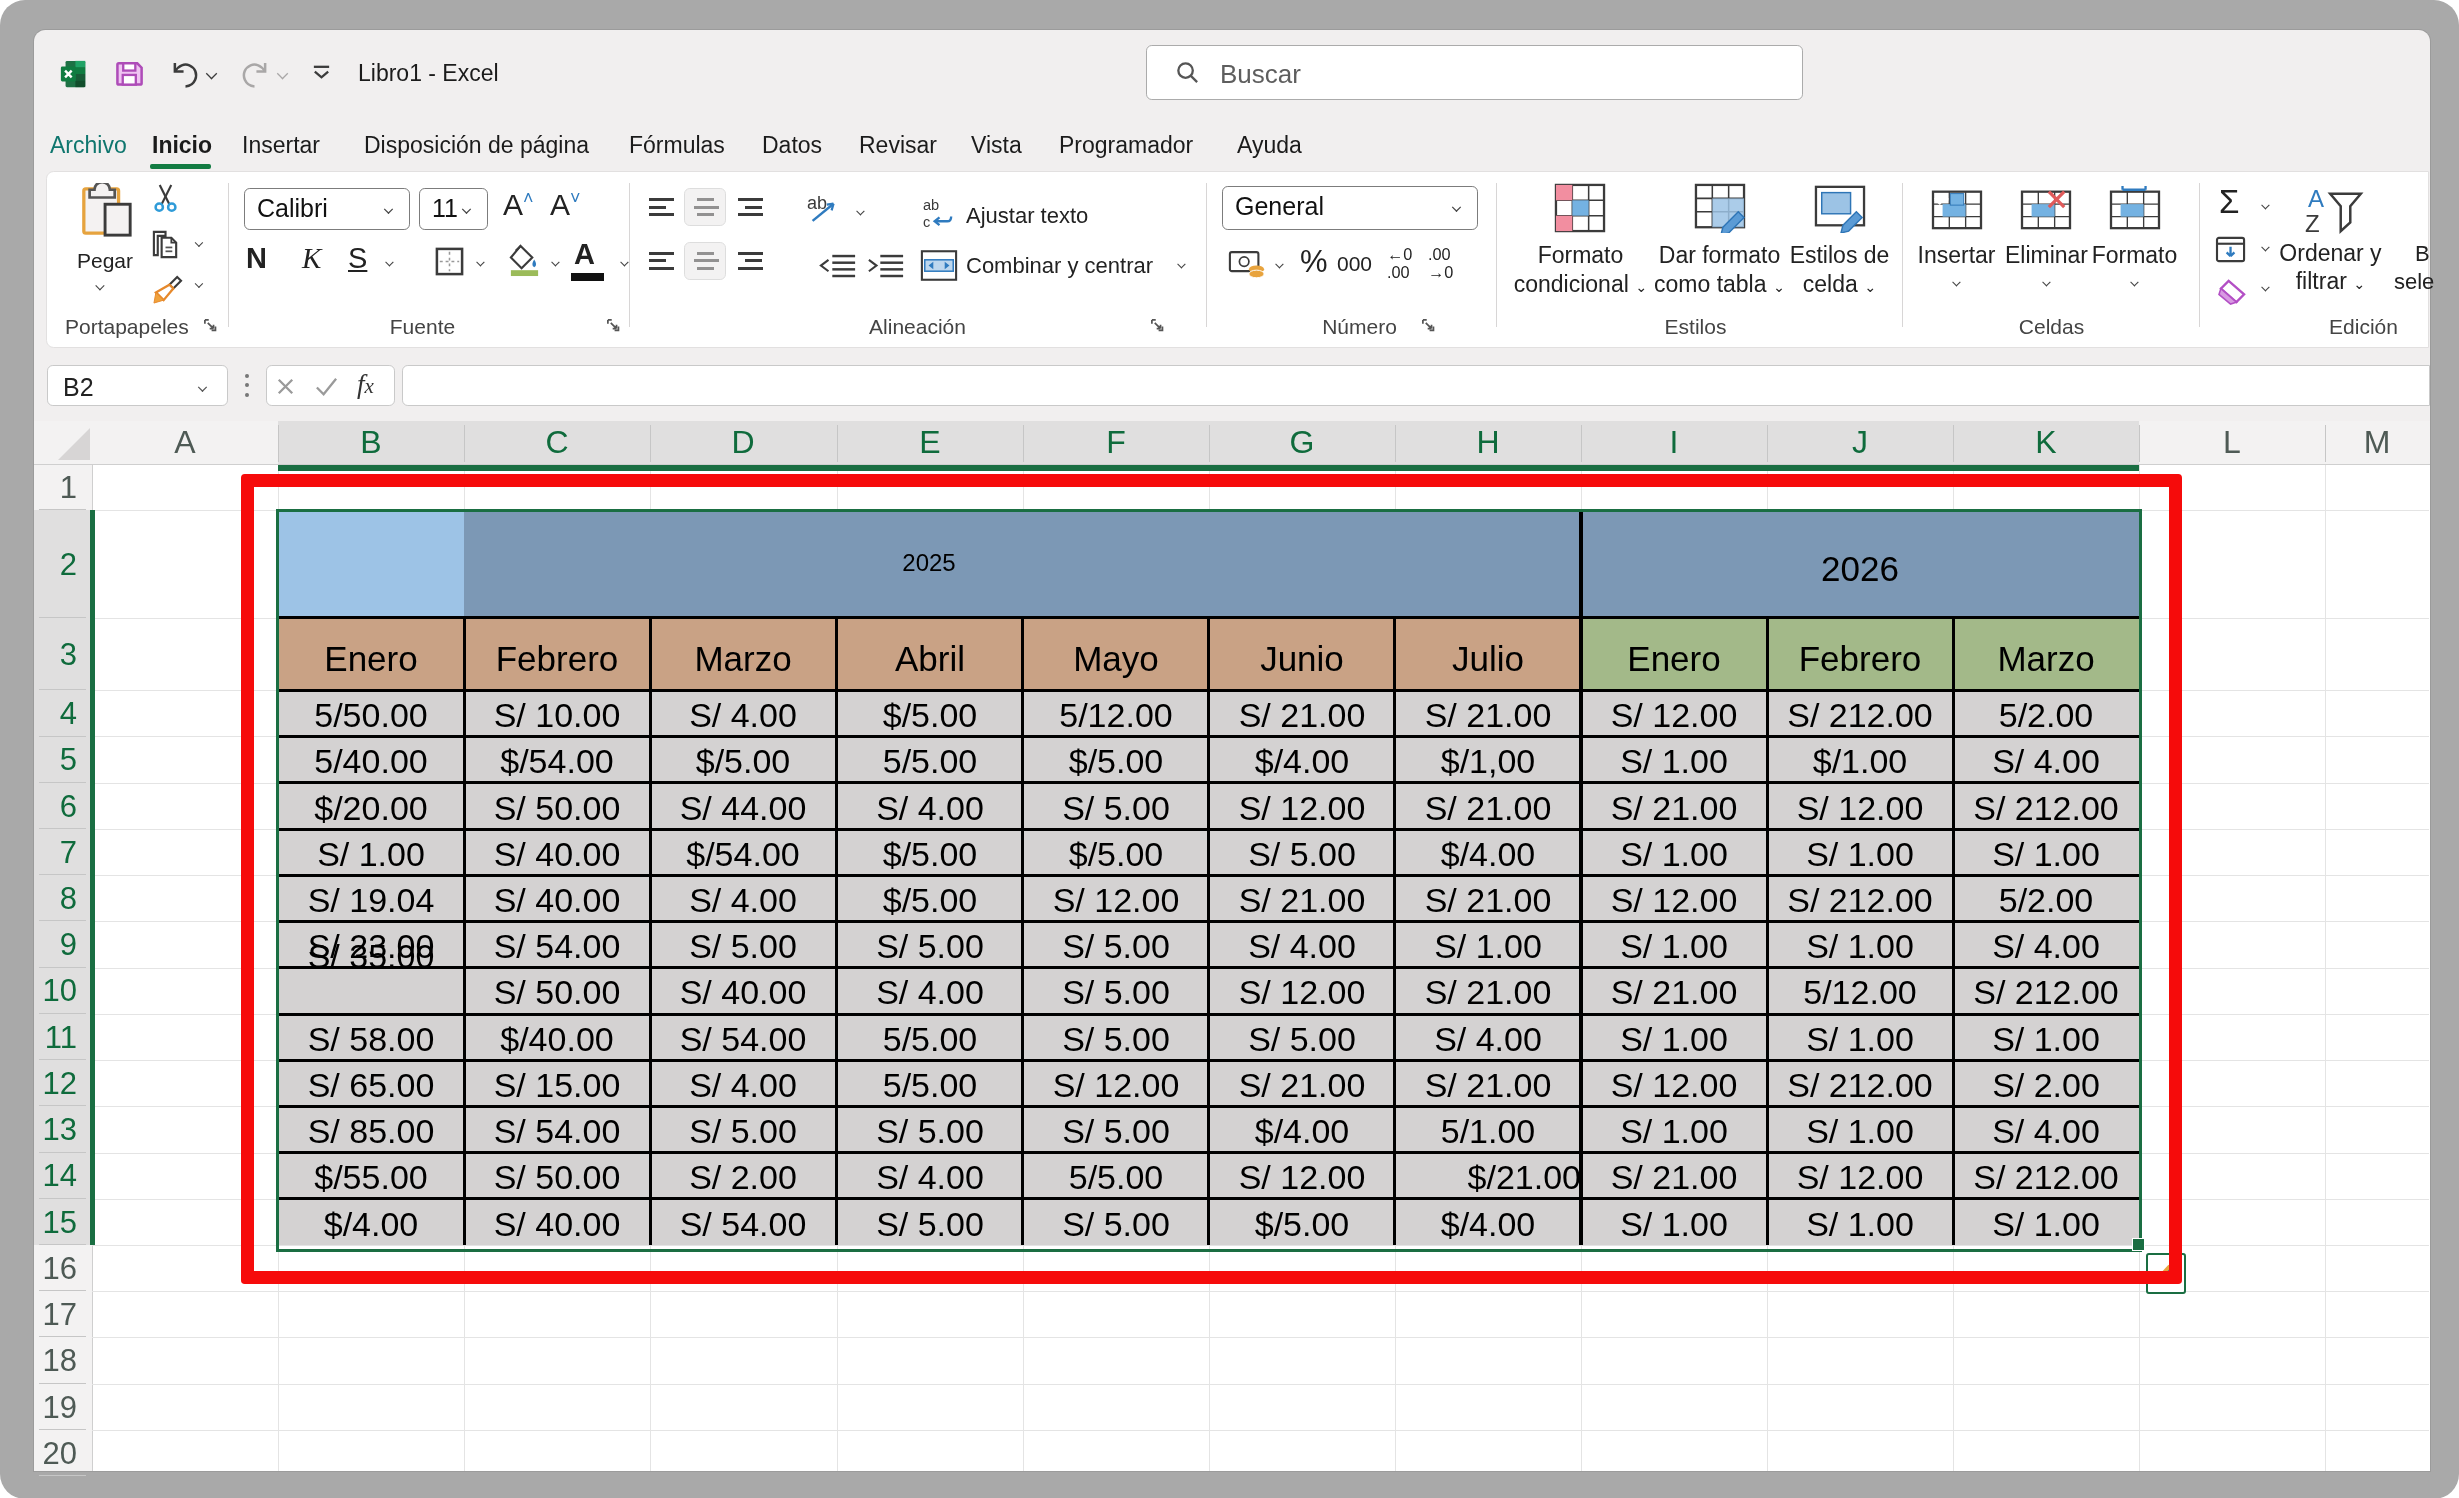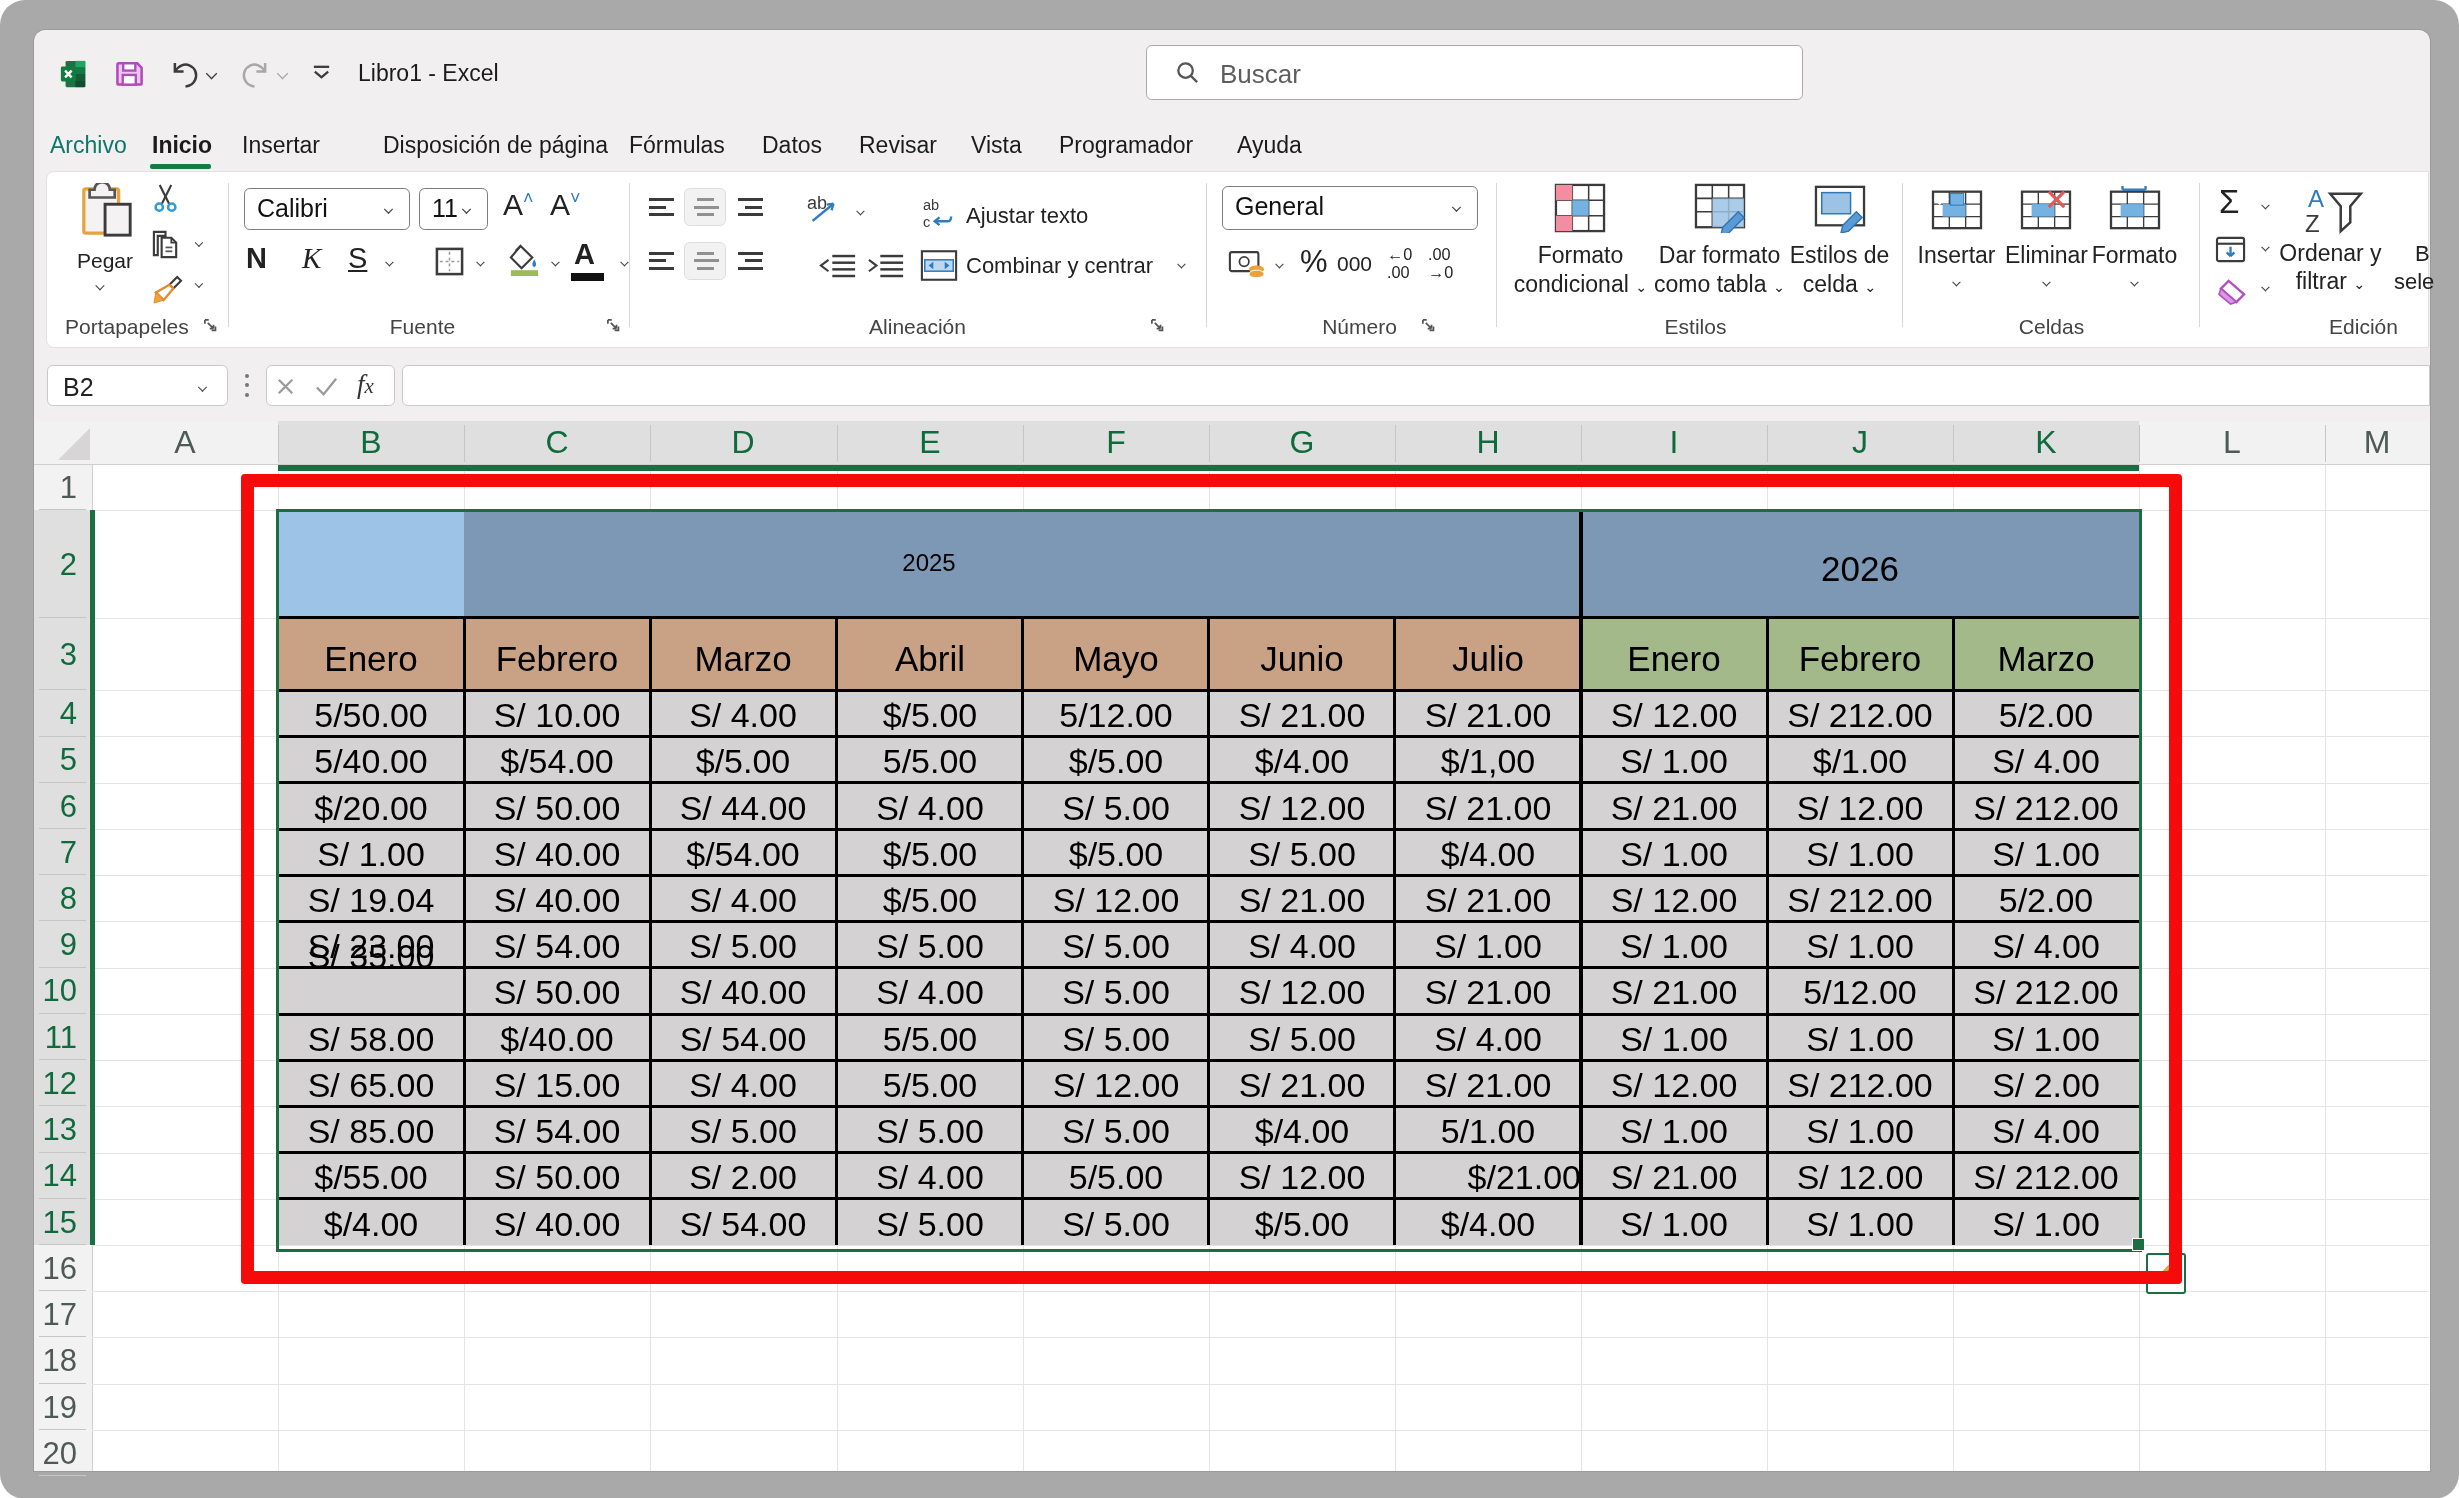--- a/index.html
+++ b/index.html
@@ -38,21 +38,21 @@
 <div style="left:358px;top:60px;width:480px;height:35px;font-size:23px;color:#1b1b1b">Libro1 - Excel</div>
 <div style="left:1146px;top:45px;width:657px;height:55px;background:#fff;border:1px solid #ababab;border-radius:5.8px"></div>
 <svg style="left:1174px;top:59px" width="27" height="27" viewBox="0 0 28 28">
 <circle cx="12" cy="12" r="7.5" fill="none" stroke="#555" stroke-width="2.4"></circle>
 <line x1="17.5" y1="17.5" x2="24" y2="24" stroke="#555" stroke-width="2.4"></line>
 </svg>
 <div style="left:1220px;top:59px;font-size:26px;color:#5e5e5e">Buscar</div>
 <div style="left:50px;top:132px;height:29px;font-size:23px;color:#0f766e;white-space:nowrap">Archivo</div>
 <div style="left:152px;top:132px;height:29px;font-size:23px;font-weight:bold;color:#1b1b1b;white-space:nowrap">Inicio</div>
 <div style="left:242px;top:132px;height:29px;font-size:23px;color:#1b1b1b;white-space:nowrap">Insertar</div>
-<div style="left:383px;top:132px;height:29px;font-size:23px;color:#1b1b1b;white-space:nowrap">Disposición de página</div>
+<div style="left:364px;top:132px;height:29px;font-size:23px;color:#1b1b1b;white-space:nowrap">Disposición de página</div>
 <div style="left:629px;top:132px;height:29px;font-size:23px;color:#1b1b1b;white-space:nowrap">Fórmulas</div>
 <div style="left:762px;top:132px;height:29px;font-size:23px;color:#1b1b1b;white-space:nowrap">Datos</div>
 <div style="left:859px;top:132px;height:29px;font-size:23px;color:#1b1b1b;white-space:nowrap">Revisar</div>
 <div style="left:971px;top:132px;height:29px;font-size:23px;color:#1b1b1b;white-space:nowrap">Vista</div>
 <div style="left:1059px;top:132px;height:29px;font-size:23px;color:#1b1b1b;white-space:nowrap">Programador</div>
 <div style="left:1237px;top:132px;height:29px;font-size:23px;color:#1b1b1b;white-space:nowrap">Ayuda</div>
 <div style="left:150px;top:164px;width:61px;height:4.8px;background:#137c43;border-radius:1.9px"></div>
 <div style="left:46px;top:171px;width:2383px;height:177px;background:#fff;border-radius:7.7px 0 0 7.7px;border:1px solid #e2e0e0"></div>
 <div style="left:228px;top:183px;width:1px;height:144px;background:#d8d6d6"></div>
 <div style="left:629px;top:183px;width:1px;height:144px;background:#d8d6d6"></div>

